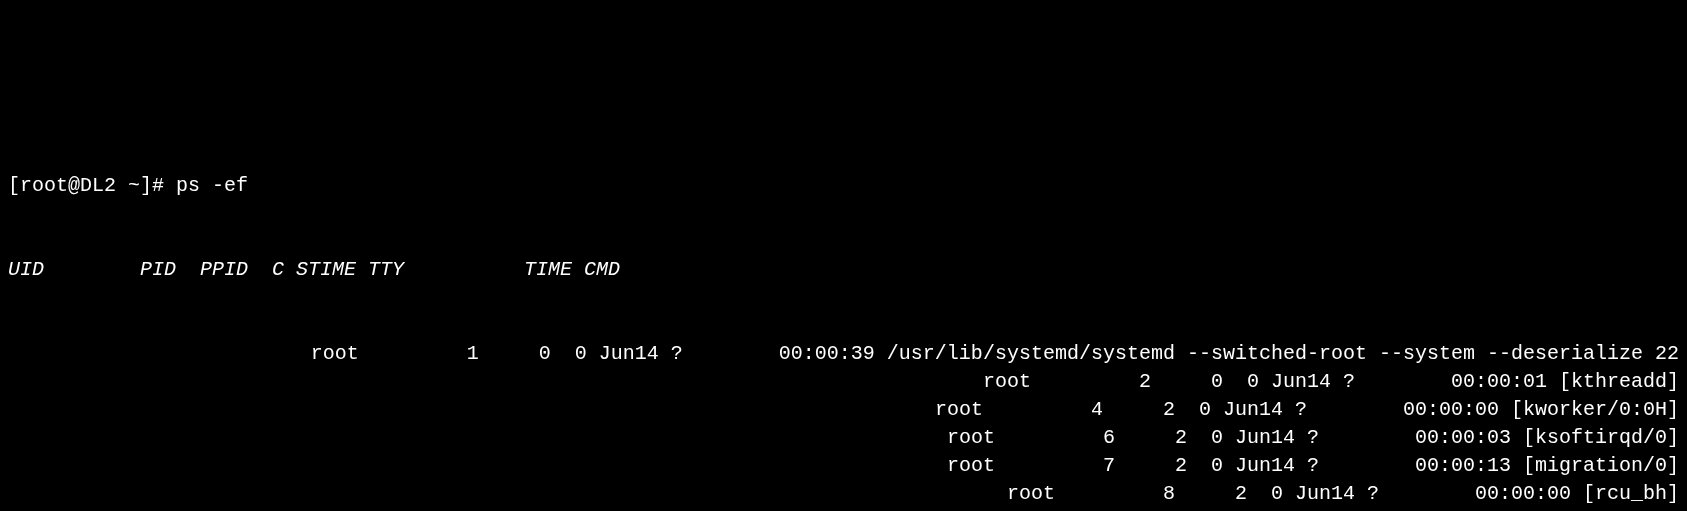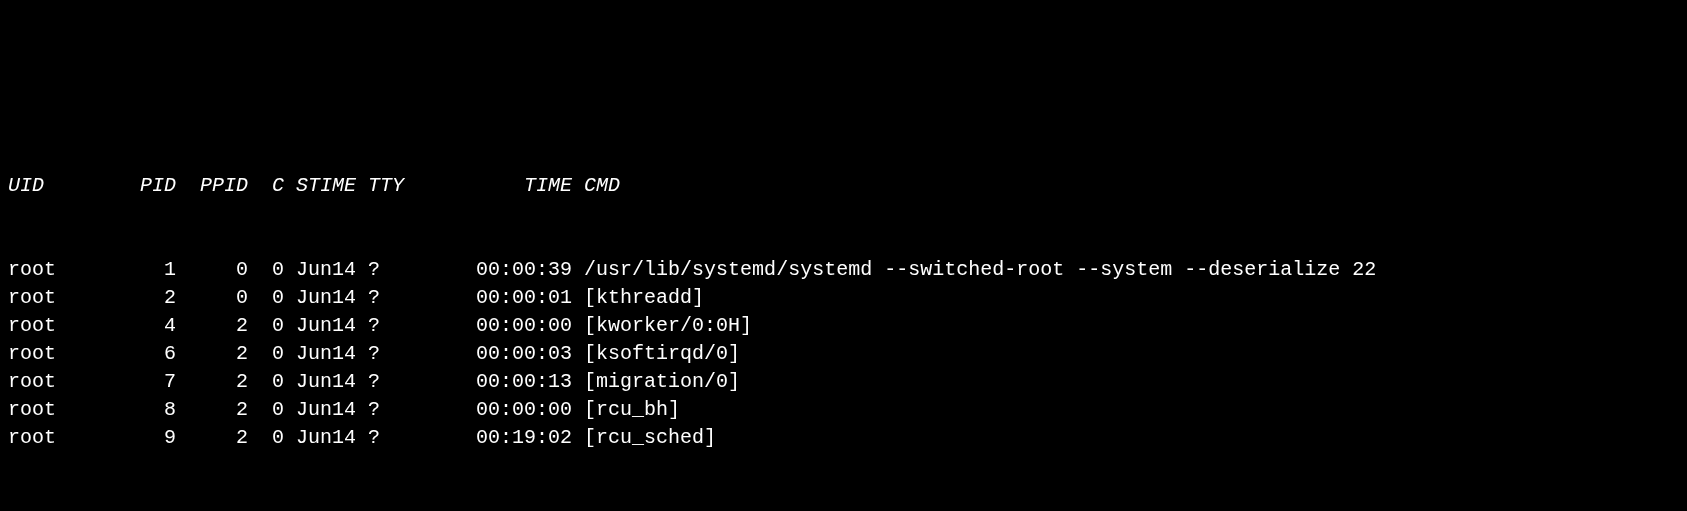--- a/index.html
+++ b/index.html
@@ -21,26 +21,28 @@
     }
     .prompt-line {
       white-space: pre;
     }
     .header-line {
       white-space: pre;
       font-style: italic;
     }
     .process-row {
       white-space: pre;
+      text-align: right;
     }
   </style>
 </head>
 <body>
 
 
 
 <div class="terminal">
+  <div class="prompt-line">[root@DL2 ~]# ps -ef</div>
   <div class="header-line">UID        PID  PPID  C STIME TTY          TIME CMD</div>
   <div class="process-list"><div class="process-row">root         1     0  0 Jun14 ?        00:00:39 /usr/lib/systemd/systemd --switched-root --system --deserialize 22</div><div class="process-row">root         2     0  0 Jun14 ?        00:00:01 [kthreadd]</div><div class="process-row">root         4     2  0 Jun14 ?        00:00:00 [kworker/0:0H]</div><div class="process-row">root         6     2  0 Jun14 ?        00:00:03 [ksoftirqd/0]</div><div class="process-row">root         7     2  0 Jun14 ?        00:00:13 [migration/0]</div><div class="process-row">root         8     2  0 Jun14 ?        00:00:00 [rcu_bh]</div><div class="process-row">root         9     2  0 Jun14 ?        00:19:02 [rcu_sched]</div></div>
 </div>
 
 
 
 
 </body></html>

